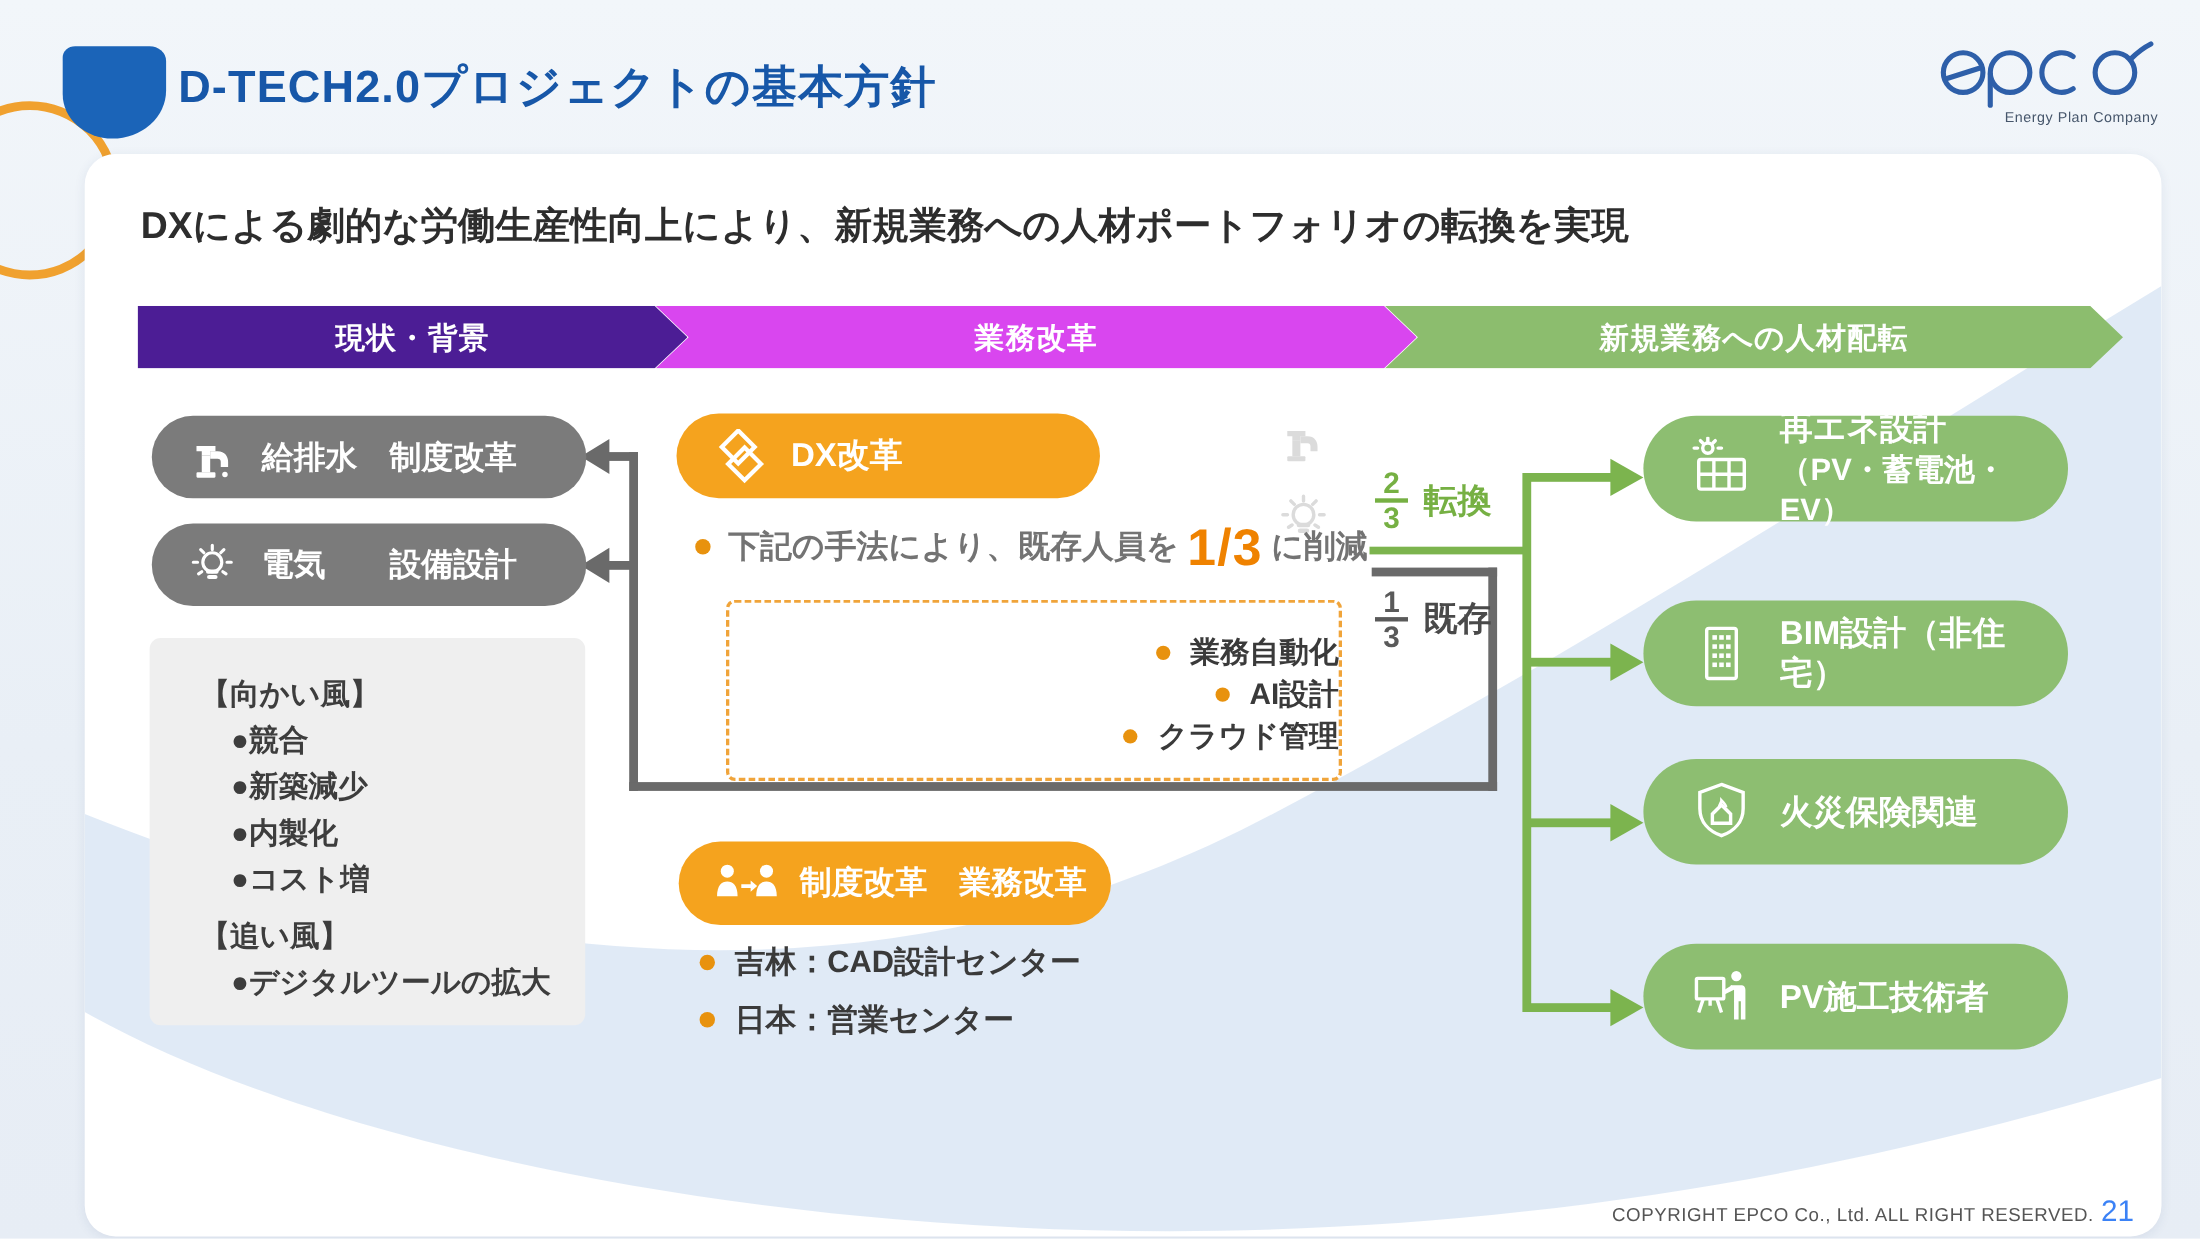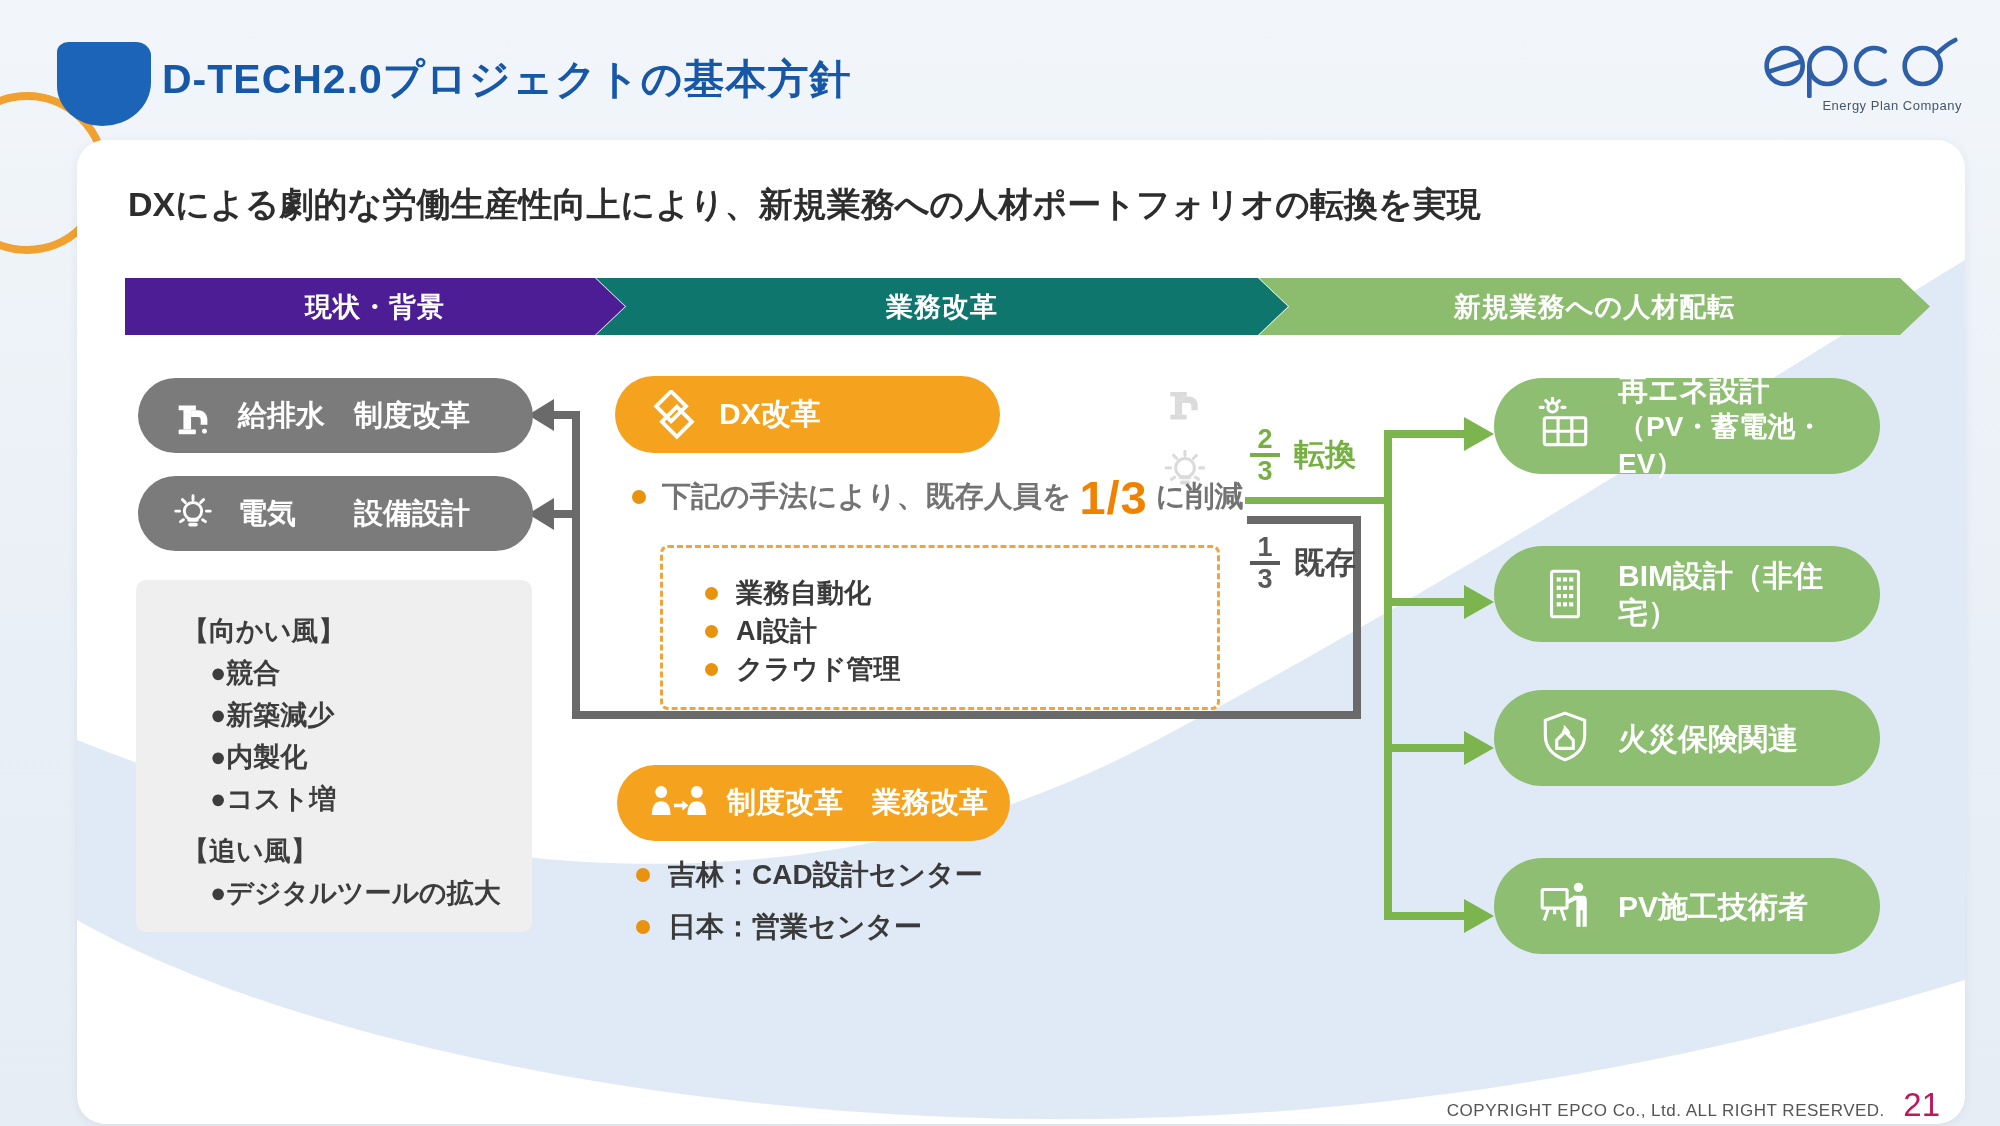--- a/index.html
+++ b/index.html
@@ -17,21 +17,21 @@
   .logo .tagline{font-size:13px;color:#46566b;margin-top:-4px;letter-spacing:.5px;}
   
   .card{left:77px;top:140px;width:1888px;height:984px;background:#ffffff;border-radius:28px;
         box-shadow:0 2px 10px rgba(40,70,110,.08);overflow:hidden;z-index:1;}
   .headline{left:128px;top:182px;font-size:34px;font-weight:bold;color:#2d2d2d;z-index:3;}
   
   .chev{top:278px;height:57px;display:flex;align-items:center;justify-content:center;
         color:#fff;font-size:27px;font-weight:bold;z-index:3;letter-spacing:1px;}
   .chev1{left:125px;width:500px;background:#4c1d95;
      clip-path:polygon(0 0,calc(100% - 30px) 0,100% 50%,calc(100% - 30px) 100%,0 100%);}
-  .chev2{left:596px;width:692px;background:#0f766e;
+  .chev2{left:596px;width:692px;background:#d946ef;
      clip-path:polygon(0 0,calc(100% - 30px) 0,100% 50%,calc(100% - 30px) 100%,0 100%,30px 50%);}
   .chev3{left:1259px;width:671px;background:#8CBD6E;
      clip-path:polygon(0 0,calc(100% - 30px) 0,100% 50%,calc(100% - 30px) 100%,0 100%,30px 50%);}
   
   .gpill{left:138px;width:395px;height:75px;background:#7B7B7B;border-radius:40px;
          display:flex;align-items:center;color:#fff;font-size:29px;font-weight:bold;z-index:3;}
   .gpill .ic{margin-left:32px;margin-right:22px;display:flex;}
   
   .envbox{left:136px;top:580px;width:396px;height:352px;background:#EFEFEF;border-radius:10px;z-index:3;
           box-sizing:border-box;padding:30px 0 0 46px;font-size:27px;font-weight:bold;color:#3D3D3D;line-height:42px;}
@@ -42,21 +42,21 @@
          color:#fff;font-weight:bold;z-index:3;}
   .opill .ic{margin-left:34px;margin-right:20px;display:flex;}
   
   .redline{left:632px;top:462px;height:70px;display:flex;align-items:center;z-index:4;white-space:nowrap;}
   .dot{width:14px;height:14px;border-radius:50%;background:#E8920E;flex:0 0 auto;}
   .redline .txt{font-size:29px;font-weight:bold;color:#737373;margin-left:16px;}
   .redline .big{font-size:47px;font-weight:bold;color:#EF8200;margin:0 8px;letter-spacing:1px;}
   
   .dashbox{left:660px;top:545px;width:560px;height:165px;border:3px dashed #F0A43A;border-radius:8px;
            box-sizing:border-box;background:rgba(255,255,255,.55);z-index:3;padding:26px 0 0 42px;}
-  .mrow{display:flex;align-items:center;height:38px;}
+  .mrow{display:flex;align-items:center;height:38px;justify-content:flex-end;}
   .mrow .t{font-size:27px;font-weight:bold;color:#3A3A3A;margin-left:18px;}
   
   .trow{left:636px;display:flex;align-items:center;z-index:3;white-space:nowrap;}
   .trow .t{font-size:28px;font-weight:bold;color:#3A3A3A;margin-left:18px;}
   
   .frac{display:flex;align-items:center;z-index:4;}
   .frac .col{display:flex;flex-direction:column;align-items:center;width:34px;}
   .frac .n{font-size:27px;font-weight:bold;line-height:26px;}
   .frac .bar{width:30px;height:4px;margin:1px 0;}
   .frac .lbl{font-size:31px;font-weight:bold;margin-left:12px;}
@@ -73,21 +73,21 @@
   .npill{left:1494px;width:386px;height:96px;background:#8DBE71;border-radius:56px;
          display:flex;align-items:center;color:#fff;z-index:3;}
   .npill .ic{margin-left:42px;margin-right:24px;display:flex;flex:0 0 auto;}
   .npill .tx{font-weight:bold;font-size:30px;line-height:37px;}
   .npill .tx .l2{font-size:28px;}
   
   .ghost{z-index:2;opacity:.9;}
   
   .footer{left:1180px;top:1086px;width:760px;text-align:right;z-index:3;color:#555;}
   .footer .cp{font-size:17px;letter-spacing:.5px;}
-  .footer .pg{font-size:33px;color:#be185d;margin-left:14px;}
+  .footer .pg{font-size:27px;color:#3b82f6;margin-left:2px;}
 </style>
 </head>
 <body>
 
 <div class="abs deco-ring"></div>
 <div class="abs deco-blob"></div>
 
 <div class="abs page-title">D-TECH2.0プロジェクトの基本方針</div>
 
 <div class="abs logo">

